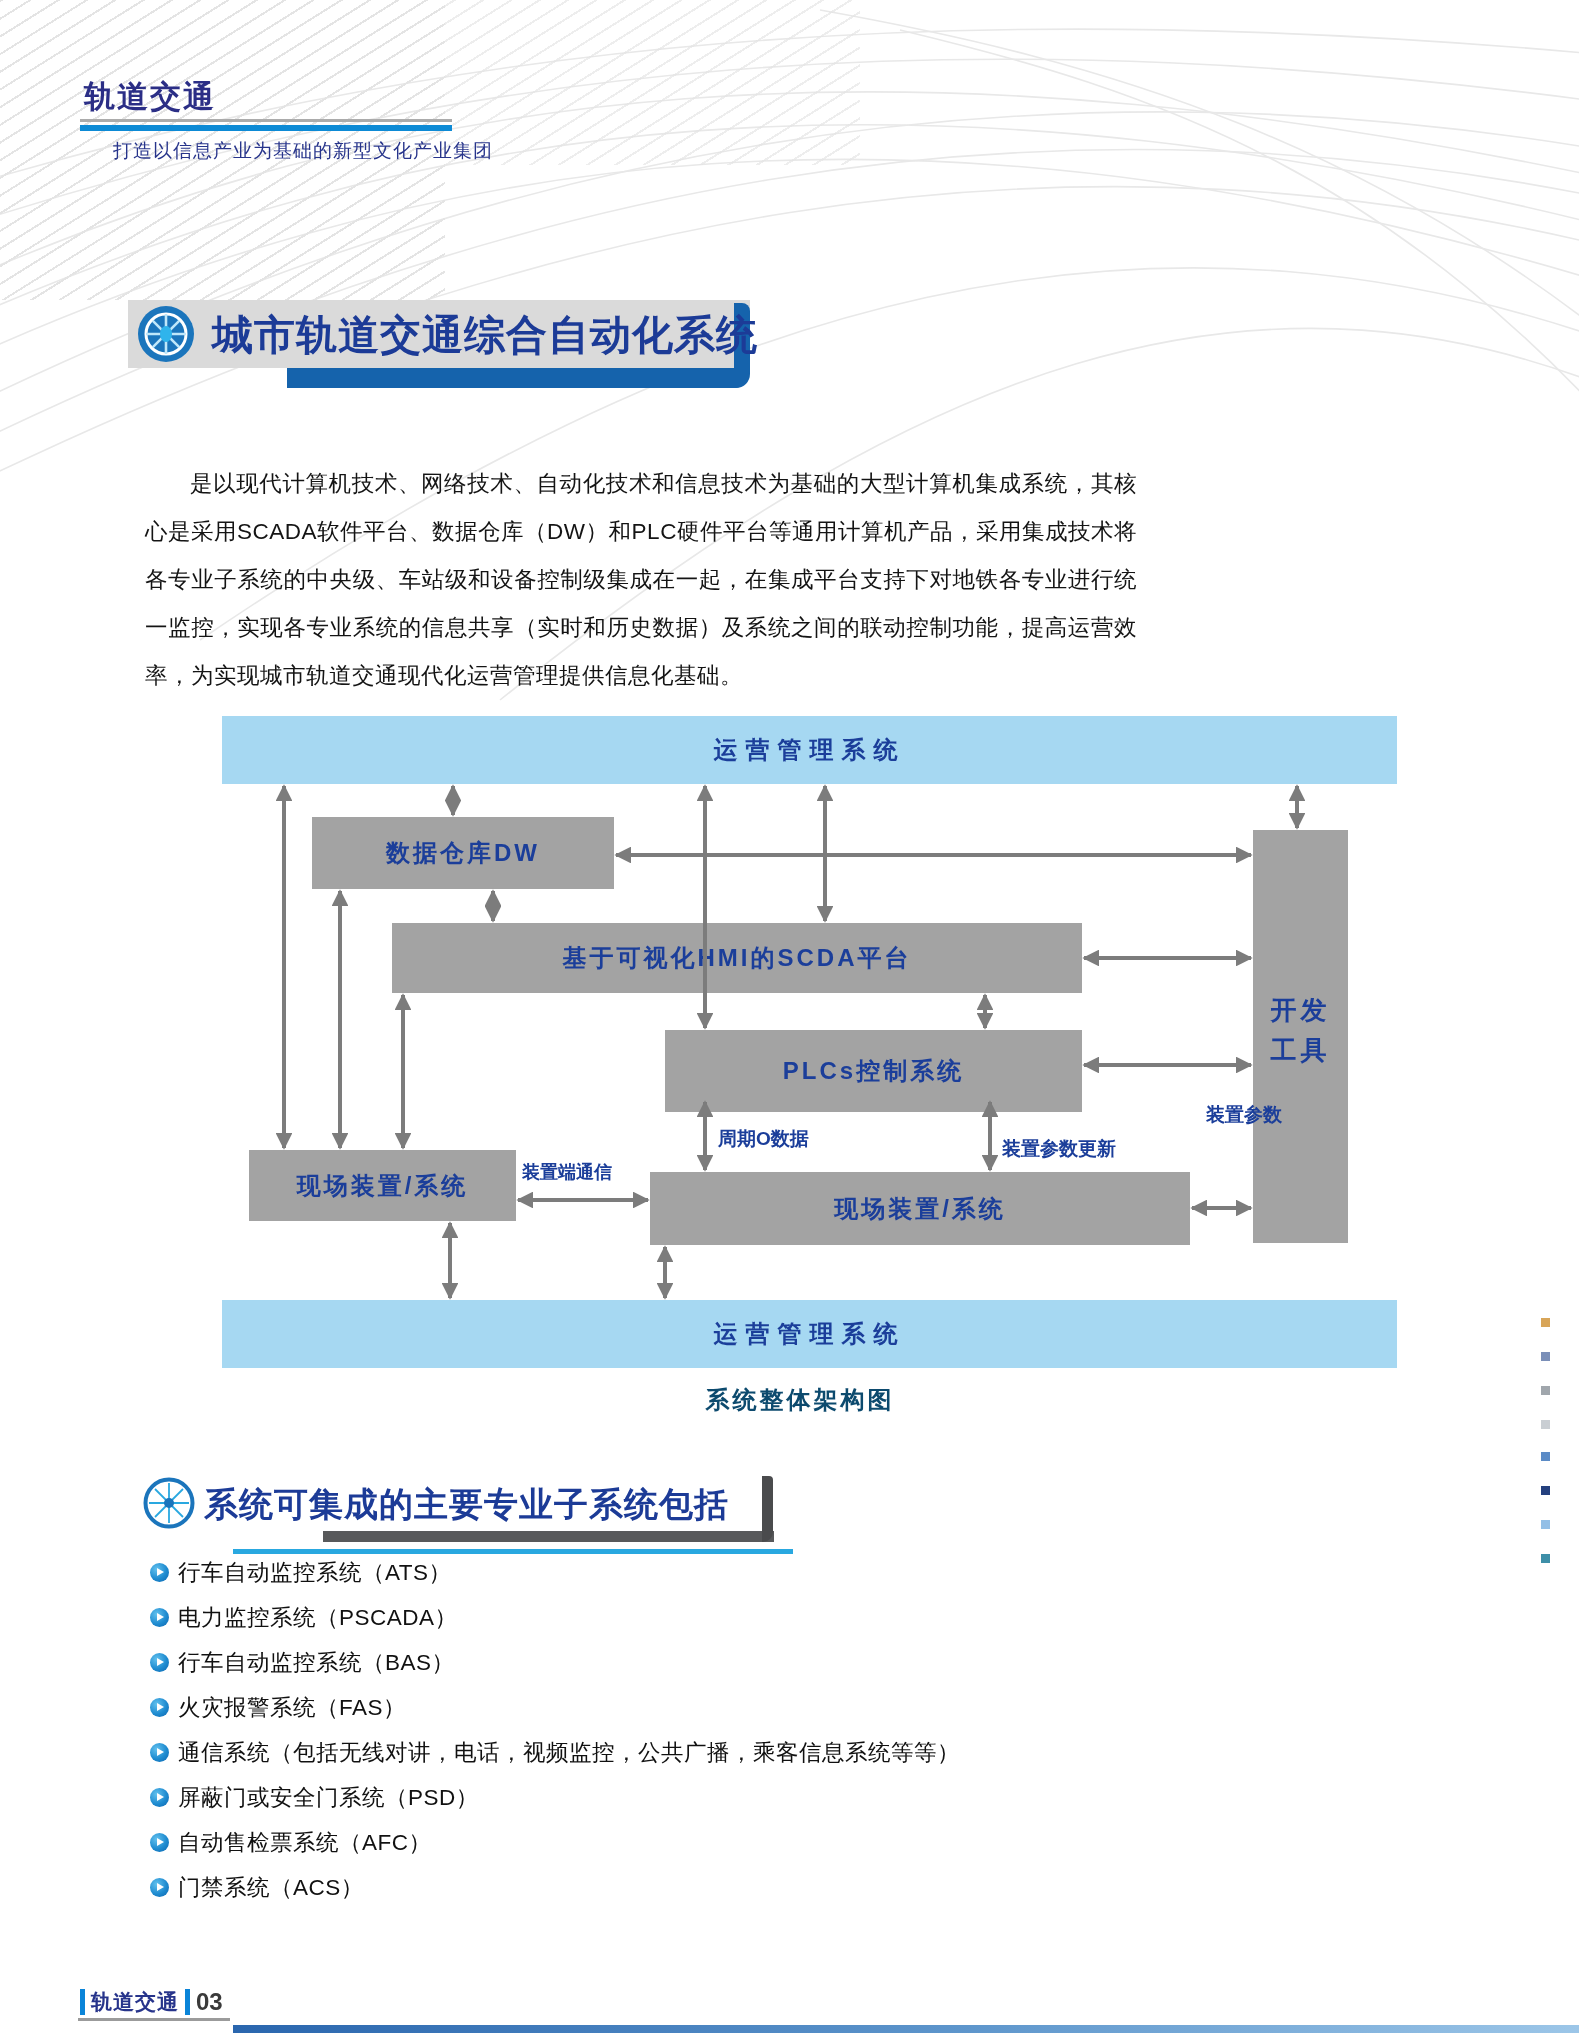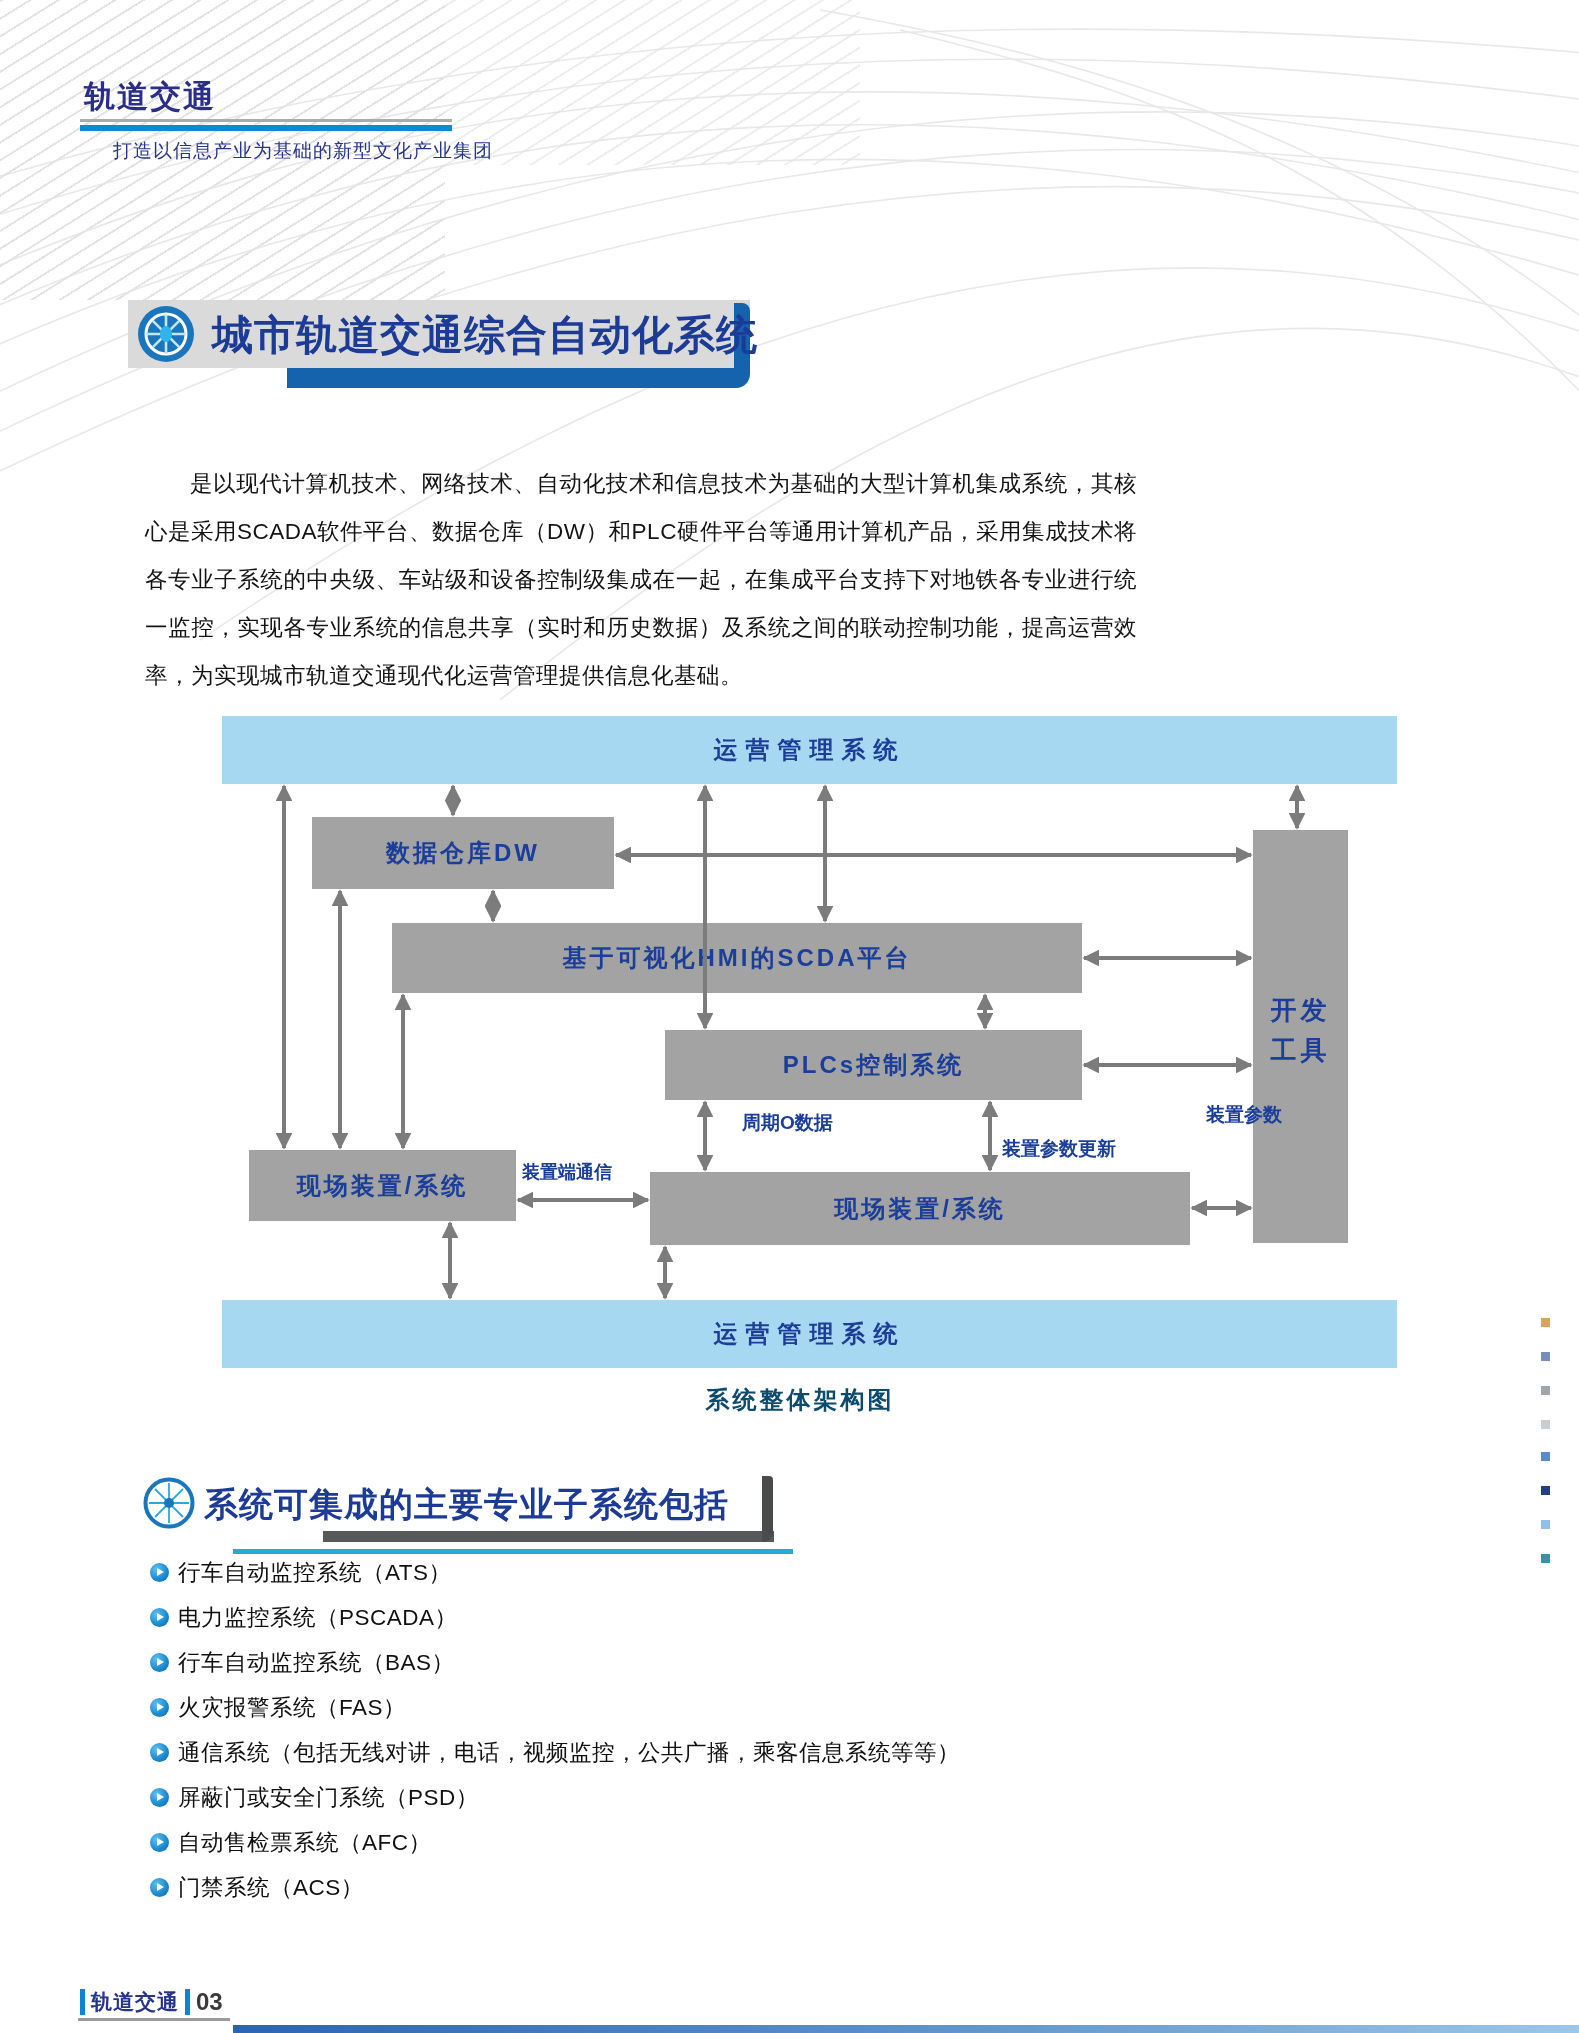--- a/index.html
+++ b/index.html
@@ -30,28 +30,28 @@
 
   
   .diagram{left:190px;top:700px;width:1220px;height:725px;}
   .diagram *{box-sizing:border-box;}
   .dbox{position:absolute;background:#a3a3a3;display:flex;align-items:center;justify-content:center;
         color:#1B3E9A;font-size:24px;font-weight:600;letter-spacing:4px;}
   .dbar{background:#A6D8F2;letter-spacing:8px;}
   .box-top{left:32px;top:16px;width:1175px;height:68px;}
   .box-dw{left:122px;top:117px;width:302px;height:72px;letter-spacing:3px;}
   .box-scda{left:202px;top:223px;width:690px;height:70px;letter-spacing:3px;}
-  .box-plc{left:475px;top:330px;width:417px;height:70px;letter-spacing:3px;text-align:center;}
+  .box-plc{left:475px;top:330px;width:417px;height:82px;letter-spacing:3px;text-align:center;}
   .box-dev{left:1063px;top:130px;width:95px;height:413px;align-items:flex-start;letter-spacing:4px;}
   .box-dev span{display:block;width:66px;margin:160px auto 0;font-size:26px;line-height:1.55;text-align:center;}
   .box-fldL{left:59px;top:450px;width:267px;height:71px;letter-spacing:3px;}
   .box-fldC{left:460px;top:472px;width:540px;height:73px;letter-spacing:3px;}
   .box-bottom{left:32px;top:600px;width:1175px;height:68px;}
   .dlabel{position:absolute;color:#1B3E9A;font-size:19px;font-weight:600;white-space:nowrap;}
-  .lbl-cycle{left:528px;top:410px;margin-left:24px;}
+  .lbl-cycle{left:528px;top:426px;}
   .lbl-update{left:812px;top:410px;margin-top:26px;}
   .lbl-param{left:1016px;top:402px;}
   .lbl-comm{left:332px;top:460px;font-size:18px;}
   .dcaption{position:absolute;left:0;top:684px;width:1220px;text-align:center;color:#0c4a6e;
             font-size:24px;font-weight:600;letter-spacing:3px;}
   .arrow-layer{position:absolute;left:0;top:0;}
 
   
   .sub-icon{left:143px;top:1477px;width:52px;height:52px;}
   .sub-title{left:204px;top:1482px;font-size:34px;font-weight:bold;color:#1C3B97;letter-spacing:1px;white-space:nowrap;}

